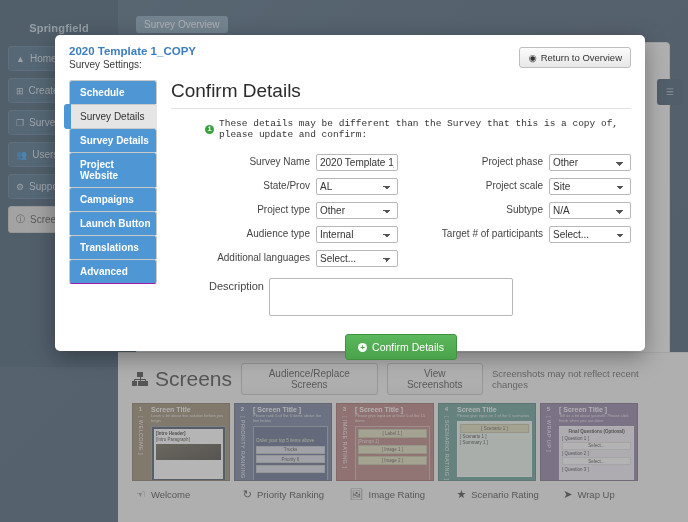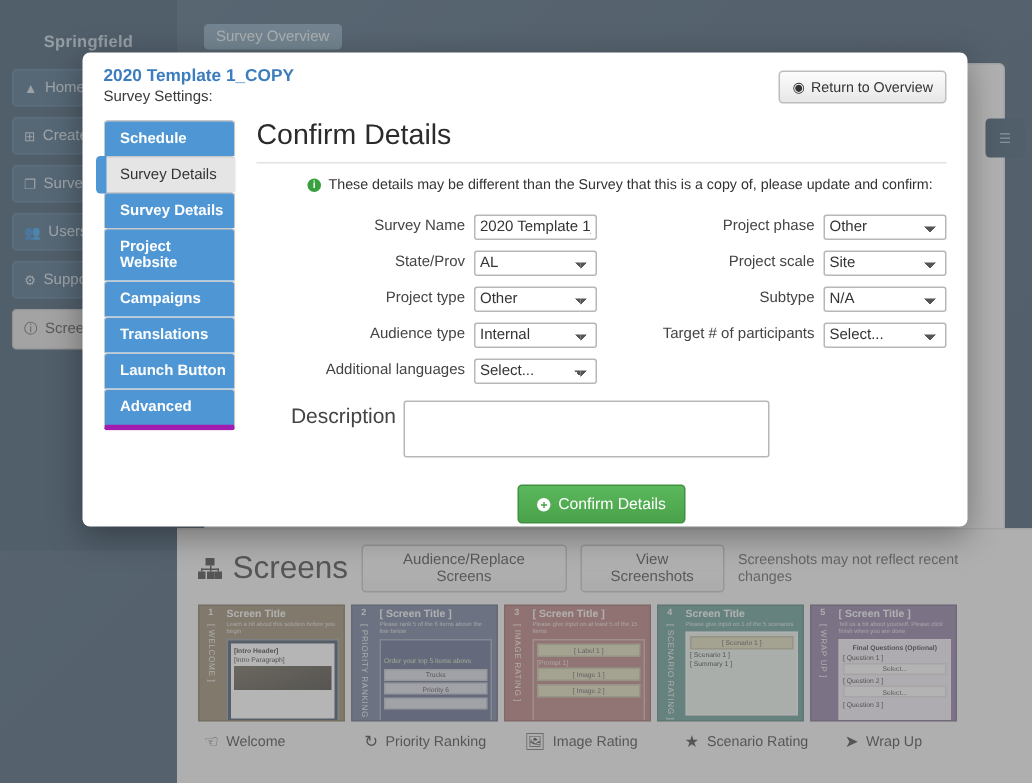--- a/index.html
+++ b/index.html
@@ -134,38 +134,38 @@
   }
   .m-body{ display:flex; margin-top:10px; }
 
   .tabs{ width:88px; flex:0 0 88px; position:relative; }
   .tab{
     background:#4e96d4; color:#fff; font-size:10px; font-weight:bold;
     border:1px solid #c9c9c9; border-bottom:none;
     padding:6px 4px 6px 10px; border-radius:3px 3px 0 0;
     position:relative;
   }
-  .tab:last-child{ border-bottom:4px solid #a21caf; border-radius:3px; }
+  .tab:last-child{ border-bottom:1px solid #a21caf; border-radius:3px; }
   .tab.active{
     background:#e5e5e5; color:#333; font-weight:normal;
     border-right:none; z-index:3;
   }
   .tab.active::before{
     content:""; position:absolute; left:-6px; top:-1px; bottom:-1px;
     width:7px; background:#4e96d4; border-radius:3px 0 0 3px;
   }
 
   .pane{ flex:1; padding-left:14px; }
   .pane h2{
     margin:0; font-size:19px; font-weight:400; color:#2b2b2b;
     padding-bottom:6px; border-bottom:1px solid #e2e2e2;
   }
   .notice{
     font-size:9.5px; color:#333; margin-top:9px; margin-left:34px;
-    display:flex; align-items:center; gap:5px;
+    display:flex; align-items:center; gap:5px;font-family:Liberation Mono, monospace;
   }
   .ic-info{
     width:9px; height:9px; border-radius:50%; background:#38a03c;
     color:#fff; font-size:7px; font-weight:bold; line-height:9px;
     text-align:center; flex:0 0 9px;
   }
 
   .grid{ display:flex; margin-top:12px; }
   .col{ flex:1; }
   .col.right{ padding-left:6px; }
@@ -181,21 +181,21 @@
   }
   select.sel{ -webkit-appearance:none; appearance:none;
     background-image:
       linear-gradient(45deg,transparent 50%,#555 50%),
       linear-gradient(135deg,#555 50%,transparent 50%);
     background-position:calc(100% - 10px) 7px, calc(100% - 6px) 7px;
     background-size:4px 4px,4px 4px; background-repeat:no-repeat;
     padding-right:16px;
   }
   .desc-row{ display:flex; justify-content:flex-start; margin-top:6px; }
-  .desc-lbl{ font-size:14px; color:#444; width:98px; text-align:right;
+  .desc-lbl{ font-size:11px; color:#444; width:98px; text-align:right;
              padding-right:5px; padding-top:2px; }
   textarea.ta{ width:244px; height:38px; resize:none; }
   .confirm-wrap{ text-align:center; margin-top:18px; }
   #confirm-details{
     background:linear-gradient(#5cb85c,#4aa24a); border:1px solid #3f903f;
     color:#fff; font-size:10.5px; border-radius:3px;
     padding:6px 12px; display:inline-flex; align-items:center; gap:5px;
   }
   .ic-plus{
     width:9px;height:9px;border-radius:50%;background:#fff;color:#4aa24a;
@@ -386,22 +386,22 @@
     <span>Return to Overview</span>
   </button>
 
   <div class="m-body">
     <div class="tabs">
       <div class="tab"><span>Schedule</span></div>
       <div class="tab active"><span>Survey Details</span></div>
       <div class="tab"><span>Survey Details</span></div>
       <div class="tab"><span>Project Website</span></div>
       <div class="tab"><span>Campaigns</span></div>
+      <div class="tab"><span>Launch Button</span></div>
       <div class="tab"><span>Translations</span></div>
-      <div class="tab"><span>Launch Button</span></div>
       <div class="tab"><span>Advanced</span></div>
     </div>
 
     <div class="pane">
       <h2>Confirm Details</h2>
       <div class="notice">
         <span class="ic-info">i</span>
         <span>These details may be different than the Survey that this is a copy of, please update and confirm:</span>
       </div>
 

